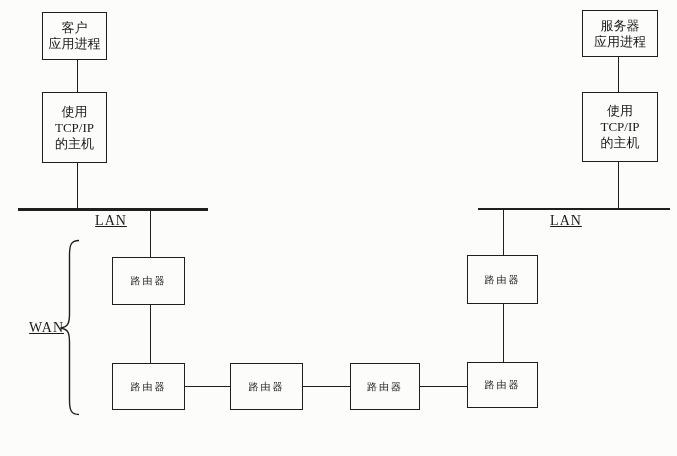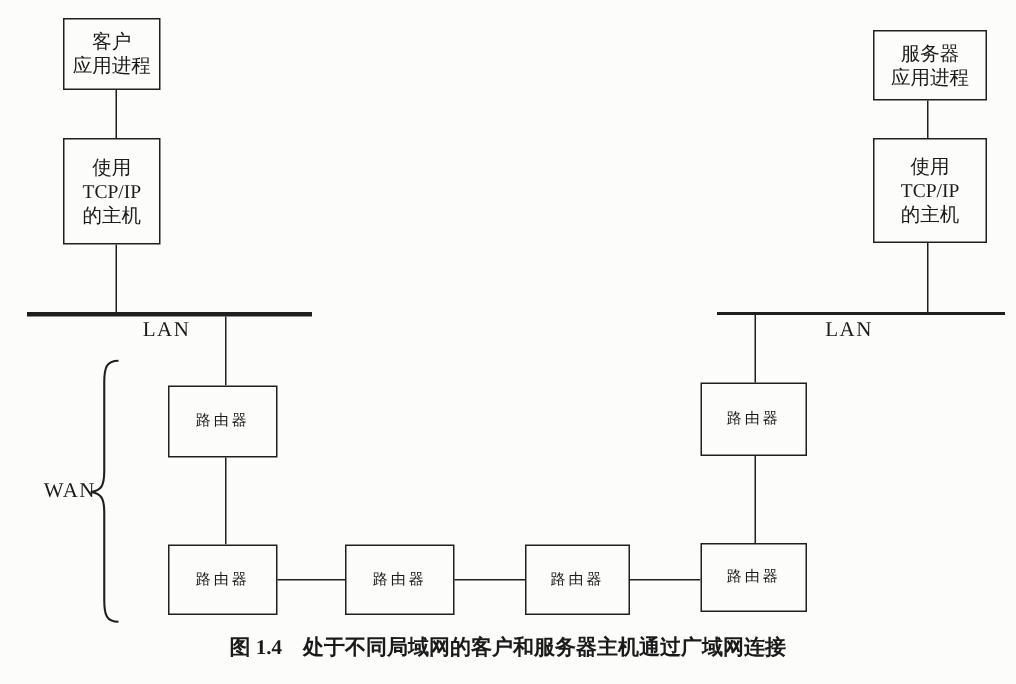--- a/index.html
+++ b/index.html
@@ -35,20 +35,21 @@
   .node .ln{display:block;white-space:nowrap;}
   .router{font-size:10px;letter-spacing:2px;}
   .vline{position:absolute;width:1px;background:var(--line);}
   .hline{position:absolute;height:1px;background:var(--line);}
   .busline{position:absolute;background:var(--line);}
   .netlabel{
     position:absolute;
     font-size:14px;
     letter-spacing:1px;
     text-align:center;
+    text-decoration:underline;
   }
   .brace{position:absolute;}
   .caption{
     position:absolute;
     left:0;top:423px;width:677px;
     text-align:center;
     font-size:14px;
     font-weight:bold;
     white-space:nowrap;
   }
@@ -112,22 +113,19 @@
   <div class="netlabel" style="left:544px;top:213px;width:44px;">LAN</div>
 
   <div class="vline" style="left:618px;top:162px;height:46px;"></div>
   <div class="node" style="left:582px;top:92px;width:76px;height:70px;">
     <span class="ln">使用</span>
     <span class="ln">TCP/IP</span>
     <span class="ln">的主机</span>
   </div>
   <div class="vline" style="left:618px;top:57px;height:35px;"></div>
 
-  <div class="node" style="left:582px;top:20px;width:76px;height:47px;">
+  <div class="node" style="left:582px;top:10px;width:76px;height:47px;">
     <span class="ln">服务器</span>
     <span class="ln">应用进程</span>
   </div>
 
-  <div class="caption">
-    <span class="cap-prefix">图 1.4</span><span>处于不同局域网的客户和服务器主机通过广域网连接</span>
-  </div>
 
 </div>
 
 </body></html>

